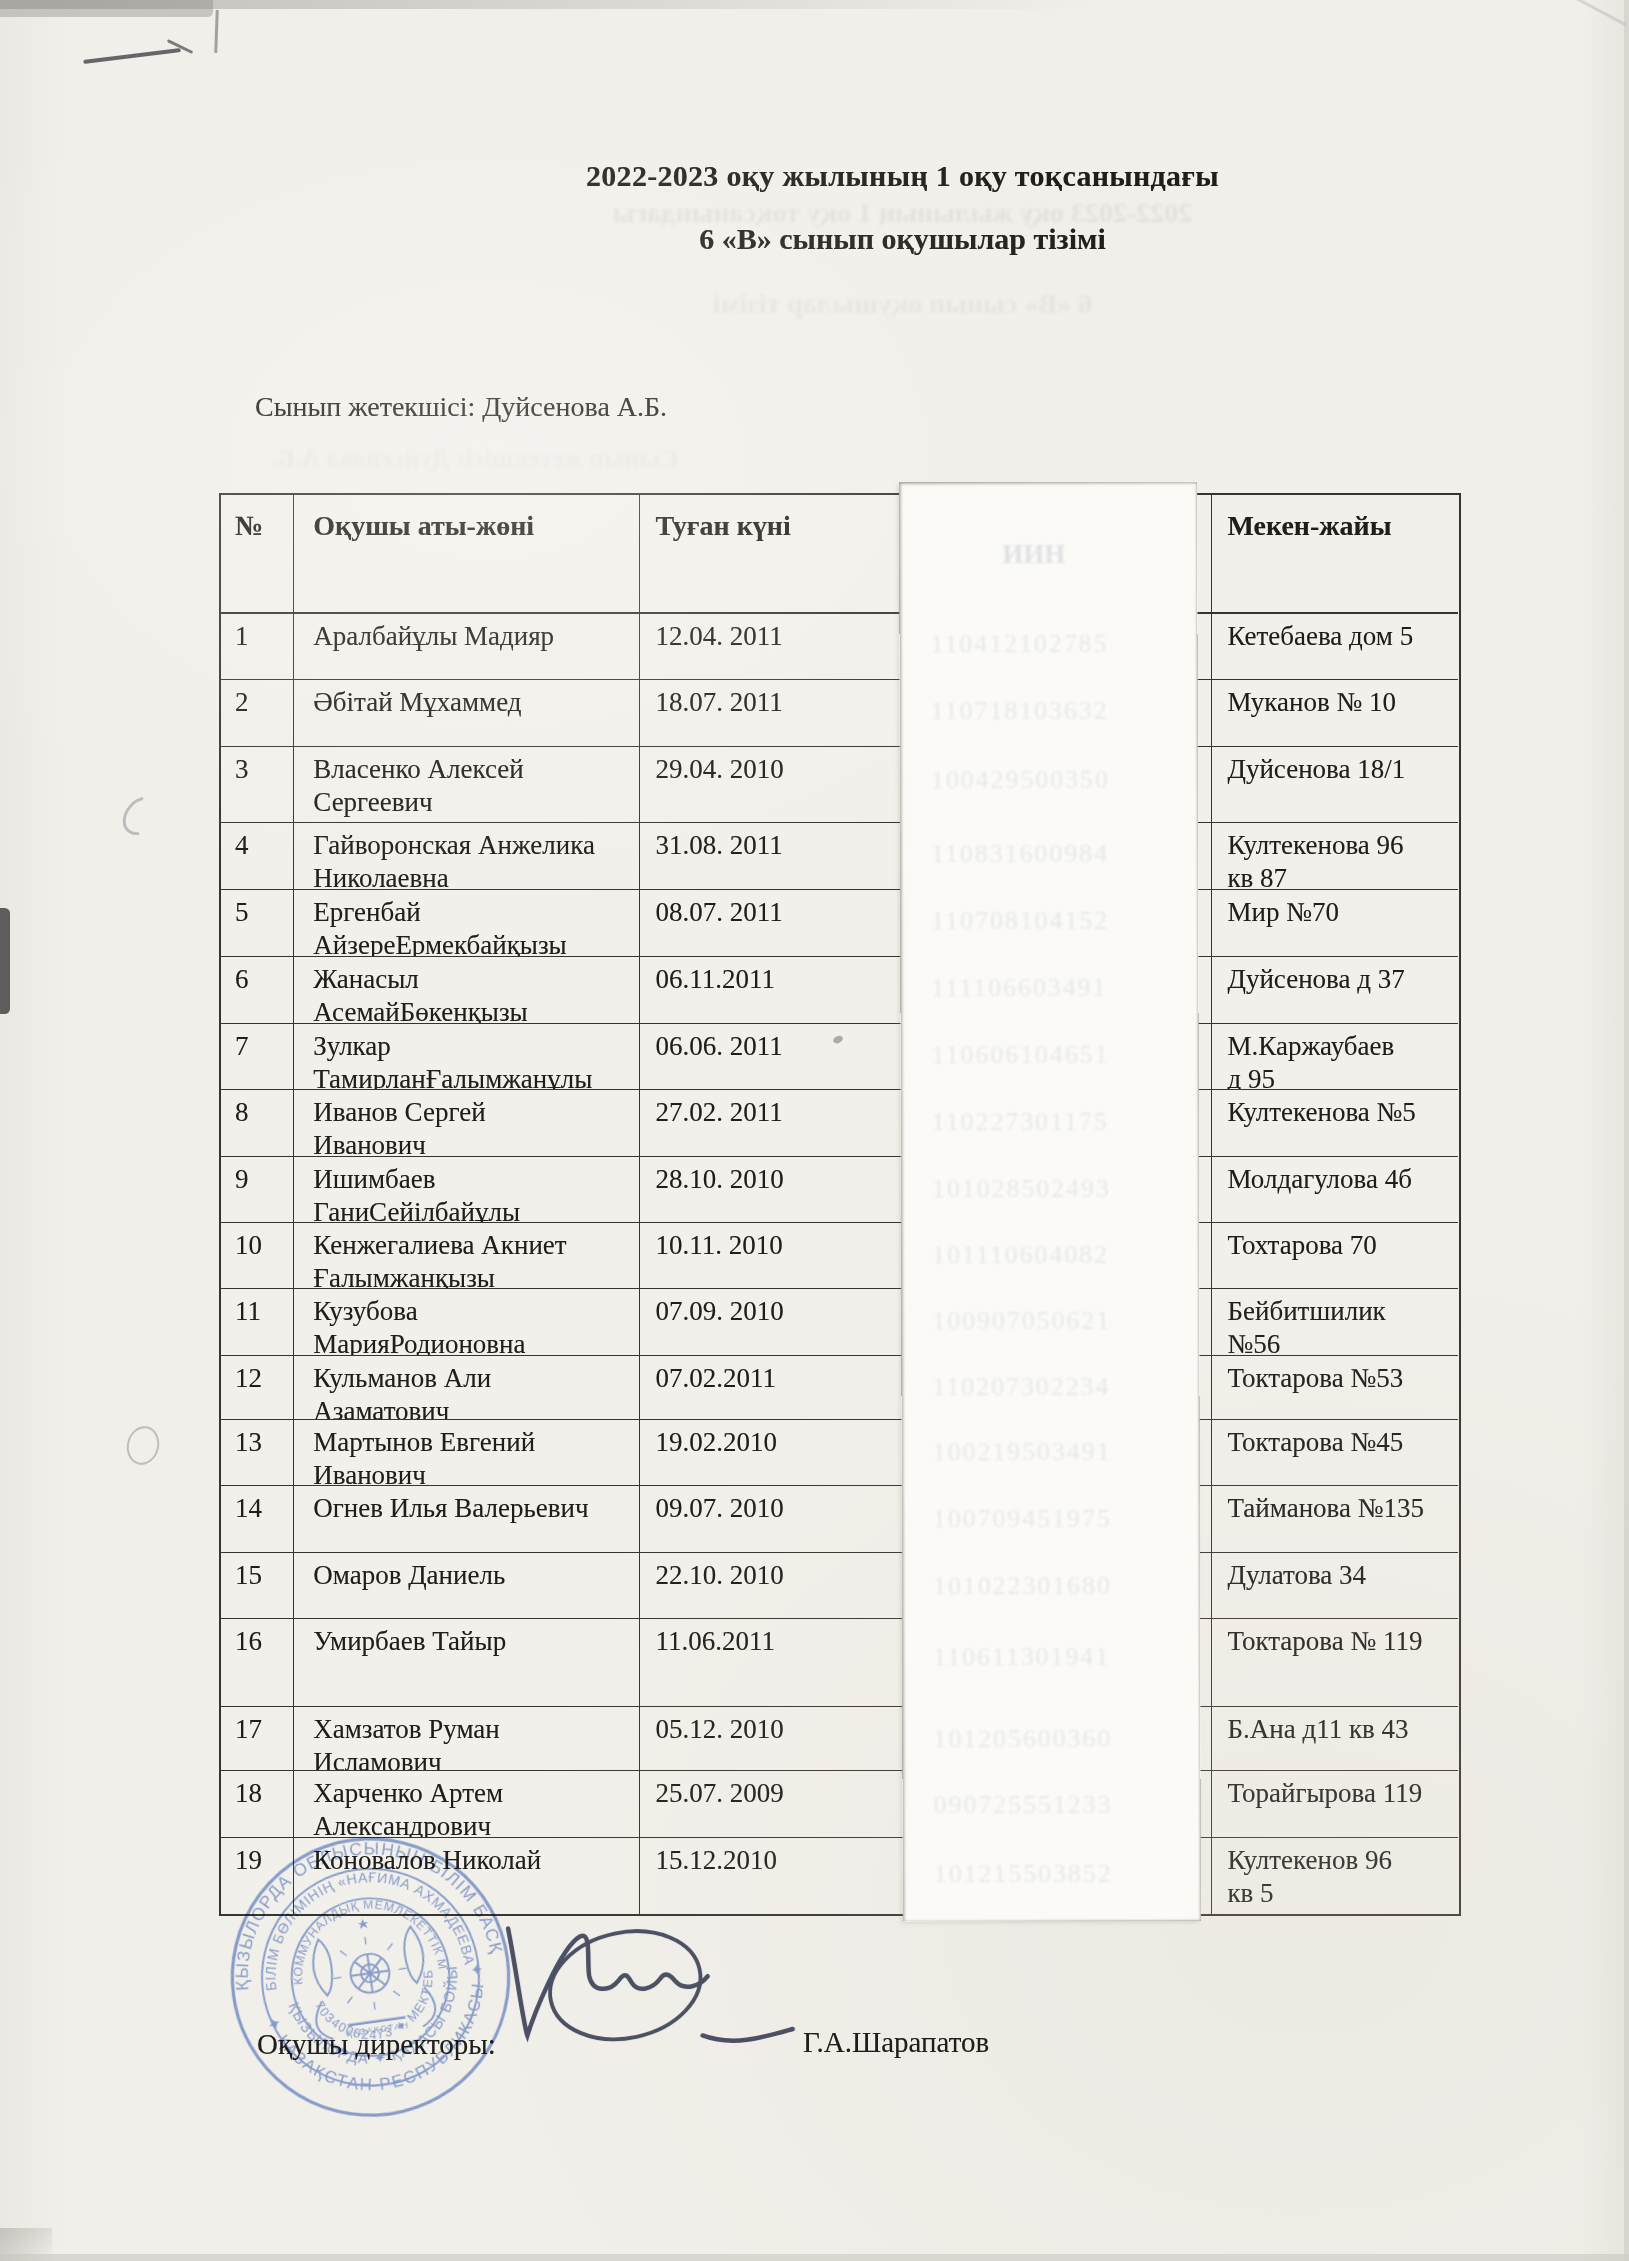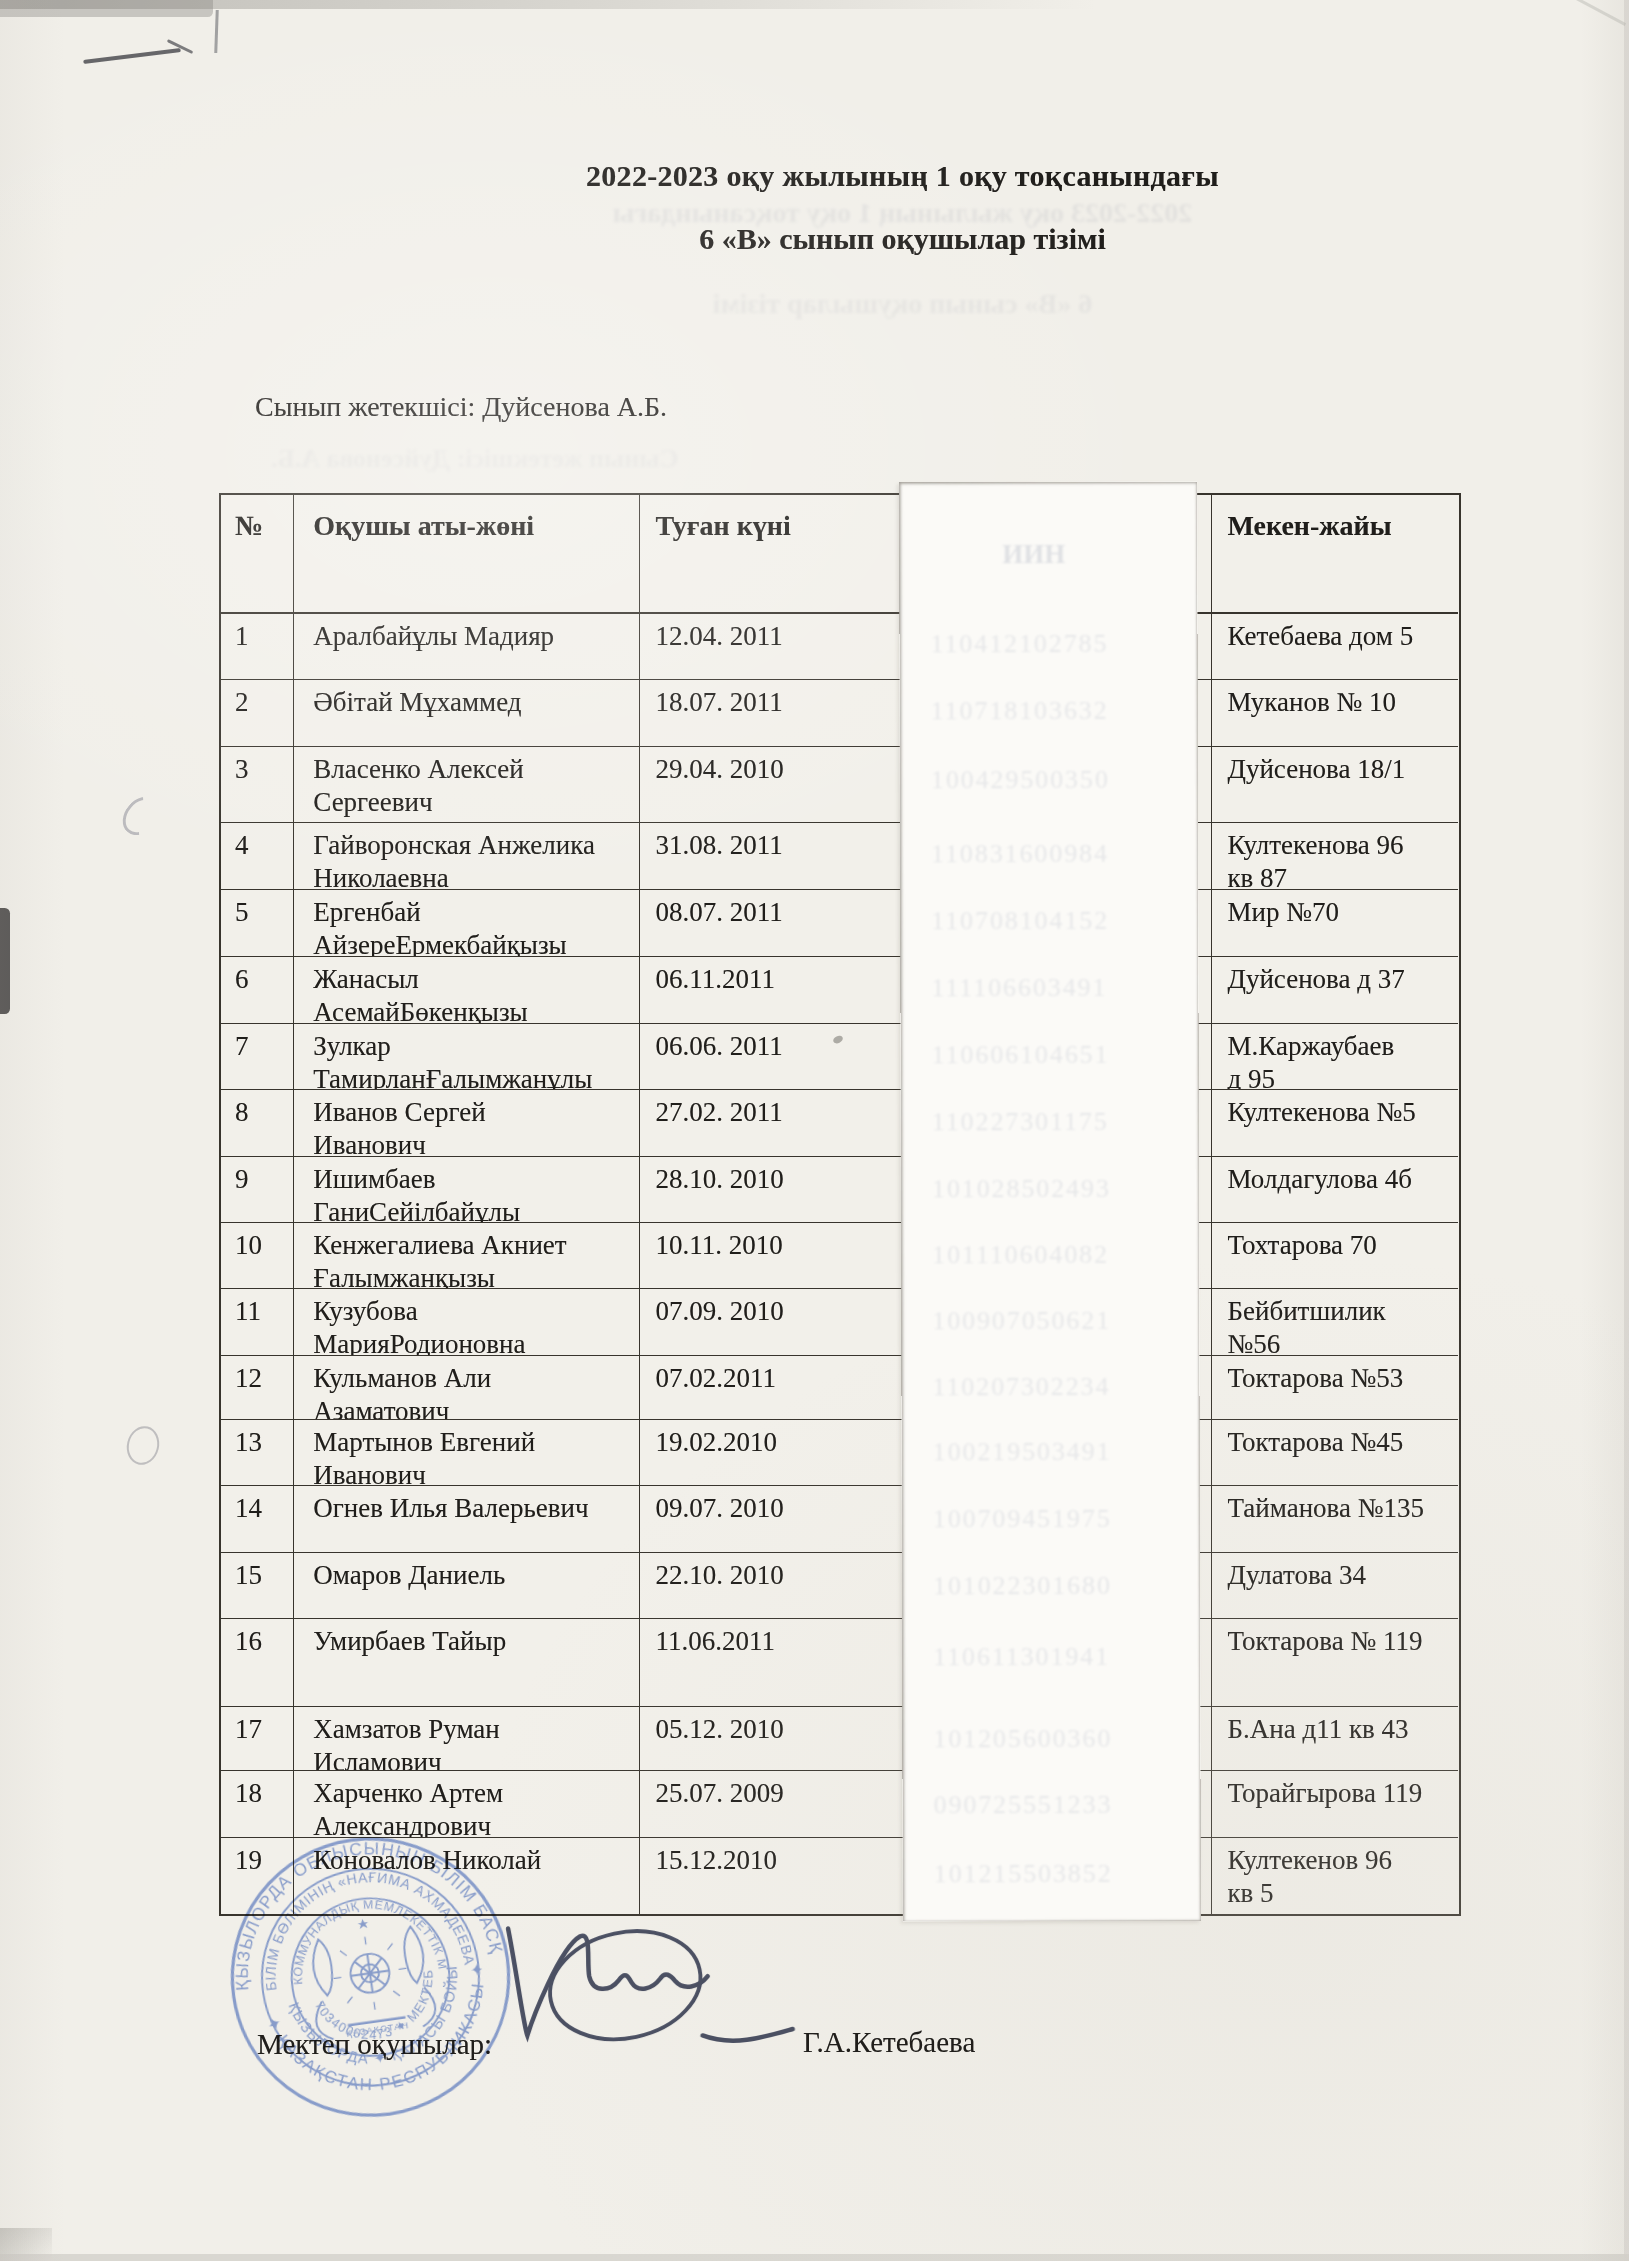--- a/index.html
+++ b/index.html
@@ -332,22 +332,22 @@
         <path d="M 160,250 Q 130,210 158,162 Q 175,180 172,215 Q 170,240 160,250 Z"></path>
         <path d="M 300,250 Q 330,210 302,162 Q 285,180 288,215 Q 290,240 300,250 Z"></path>
         <path d="M 150,258 Q 120,300 160,318 M 310,258 Q 340,300 300,318"></path>
         <path d="M 224,155 L 230,140 L 236,155 L 222,146 L 238,146 Z" fill="#6e8cd3" stroke="none"></path>
         <path d="M 185,300 H 275" stroke-width="4"></path>
         <text x="230" y="318" text-anchor="middle" font-size="14" letter-spacing="2" fill="#6e8cd3" stroke="none">ҚАЗАҚСТАН</text>
       </g>
     </g>
   </svg>
 
-  <div class="director-label">Мектеп оқушылар:</div>
-  <div class="director-name">Г.А.Кетебаева</div>
+  <div class="director-label">Оқушы директоры:</div>
+  <div class="director-name">Г.А.Шарапатов</div>
 
   <svg class="sig" width="322" height="155" viewBox="0 0 500 240">
     <g fill="none" stroke="#3c4257" stroke-width="7" stroke-linecap="round" opacity="0.92">
       <path d="M 28,30 C 40,90 52,180 58,196 C 66,170 108,60 140,42 C 158,34 150,80 154,104
                C 160,130 186,128 200,110 C 210,96 214,104 220,114 C 230,130 252,124 264,108
                C 272,96 280,102 288,112 C 300,126 324,122 338,104"></path>
       <ellipse cx="210" cy="118" rx="118" ry="82" transform="rotate(-12 210 118)" stroke-width="6"></ellipse>
       <path d="M 330,196 C 378,214 428,198 470,186"></path>
     </g>
   </svg>

